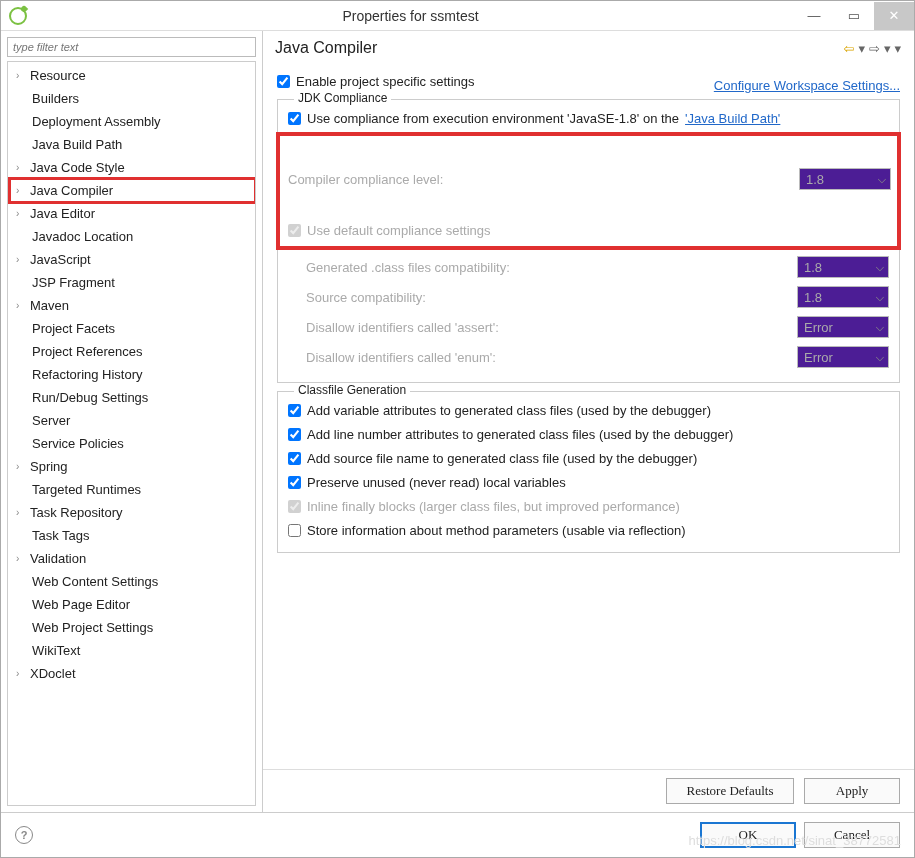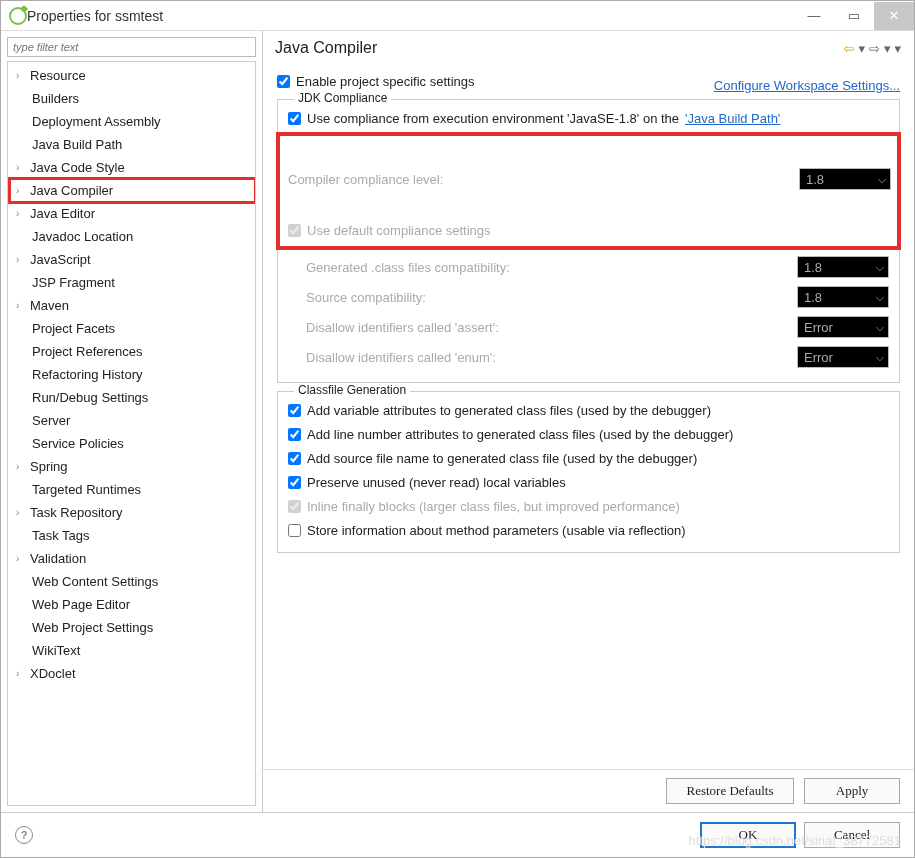--- a/index.html
+++ b/index.html
@@ -30,21 +30,21 @@
 }
 .titlebar .app-icon::after {
   content: "";
   position: absolute;
   width: 6px; height: 6px;
   background: #7bc142;
   border-radius: 50% 0 50% 50%;
   top: -3px; right: -2px;
   transform: rotate(45deg);
 }
-.titlebar .title { flex: 1; font-size: 14px; color: #333; }
+.titlebar .title { flex: 1; text-align: center; font-size: 14px; color: #333; }
 .titlebar .winbtns { display: flex; }
 .titlebar .winbtn {
   width: 40px; height: 28px;
   display: flex; align-items: center; justify-content: center;
   color: #555;
 }
 .titlebar .winbtn.close { background: #c8c8c8; color: #fff; }
 .dialog-body {
   display: flex;
   height: 782px;
@@ -161,21 +161,21 @@
   color: #333;
 }
 .form-row .sel::after {
   content: "⌵";
   position: absolute;
   right: 4px;
   color: #888;
   font-size: 11px;
 }
 .disabled { color: #aaa; }
-.disabled .sel { color: #aaa; background: #000000; text-align: right; }
+.disabled .sel { color: #aaa; background: #4c1d95; text-align: right; }
 .red-box {
   outline: 4px solid #e03030;
   outline-offset: -2px;
   padding: 6px 8px 6px 0;
   margin: 4px -10px 4px -10px;
 }
 .red-box .form-row, .red-box .ck-row { padding-left: 10px; margin-top: 24px; }
 .buttons-row {
   display: flex;
   justify-content: flex-end;

